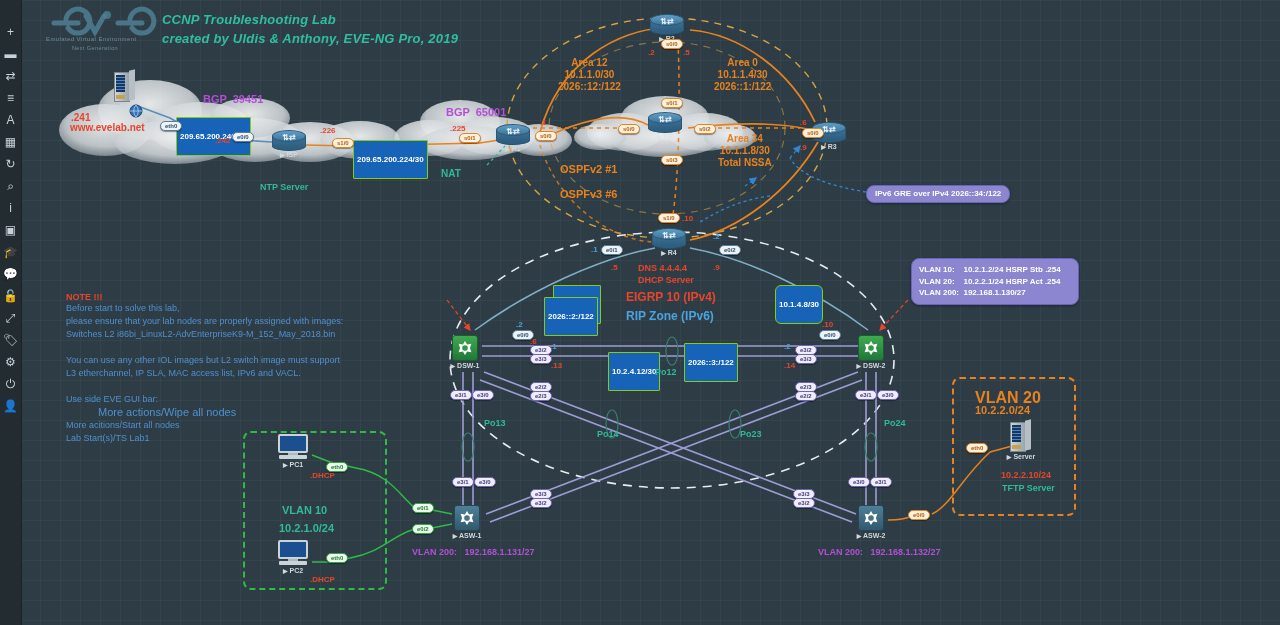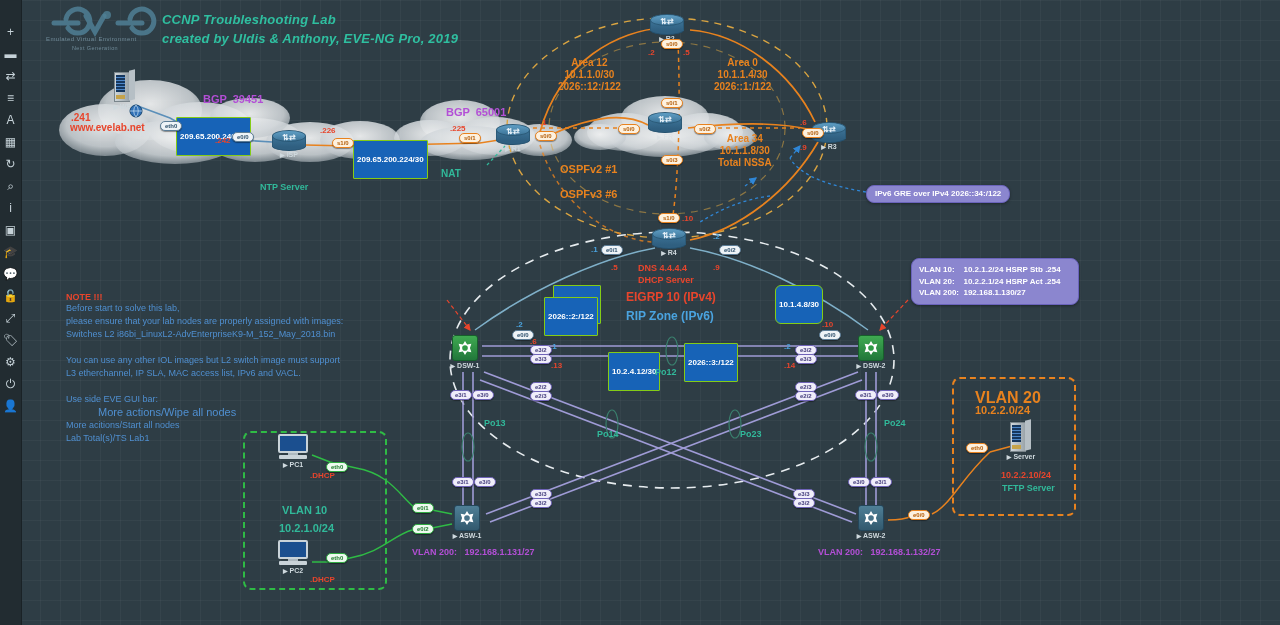--- a/index.html
+++ b/index.html
@@ -262,21 +262,21 @@
       <div class="noteblue" style="font-size: 9px; min-height: 13px; line-height: 13px;">Before start to solve this lab,</div>
       <div class="noteblue" style="font-size: 9px; min-height: 13px; line-height: 13px;">please ensure that your lab nodes are properly assigned with images:</div>
       <div class="noteblue" style="font-size: 9px; min-height: 13px; line-height: 13px;">Switches L2 i86bi_LinuxL2-AdvEnterpriseK9-M_152_May_2018.bin</div>
       <div class="noteblue" style="font-size: 9px; min-height: 13px; line-height: 13px;"></div>
       <div class="noteblue" style="font-size: 9px; min-height: 13px; line-height: 13px;">You can use any other IOL images but L2 switch image must support</div>
       <div class="noteblue" style="font-size: 9px; min-height: 13px; line-height: 13px;">L3 etherchannel, IP SLA, MAC access list, IPv6  and VACL.</div>
       <div class="noteblue" style="font-size: 9px; min-height: 13px; line-height: 13px;"></div>
       <div class="noteblue" style="font-size: 9px; min-height: 13px; line-height: 13px;">Use side EVE GUI bar:</div>
       <div class="noteblue" style="font-size: 11px; min-height: 13px; line-height: 13px; padding-left: 32px;">More actions/Wipe all nodes</div>
       <div class="noteblue" style="font-size: 9px; min-height: 13px; line-height: 13px;">More acitions/Start all nodes</div>
-      <div class="noteblue" style="font-size: 9px; min-height: 13px; line-height: 13px;">Lab Total(s)/TS Lab1</div>
+      <div class="noteblue" style="font-size: 9px; min-height: 13px; line-height: 13px;">Lab Start(s)/TS Lab1</div>
     </div>
 
   <div class="node" style="left:114px;top:72px;">
     <div class="srv">
       <div class="sbody"></div>
         <div class="side"></div>
         <div class="sface"></div>
       <div class="sline" style="top:5px"></div>
         <div class="sline" style="top:8px"></div>
       <div class="sline" style="top:11px"></div>

